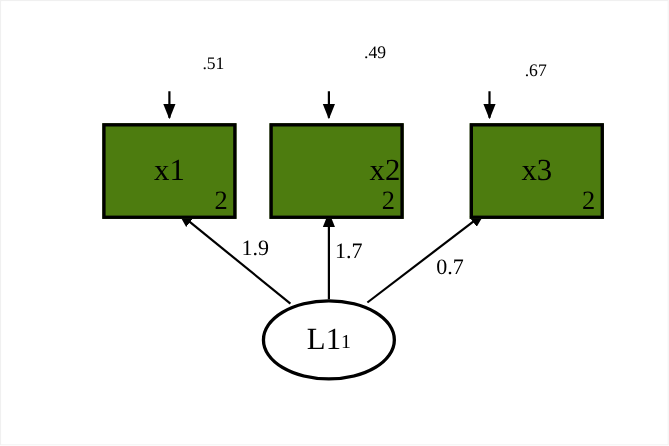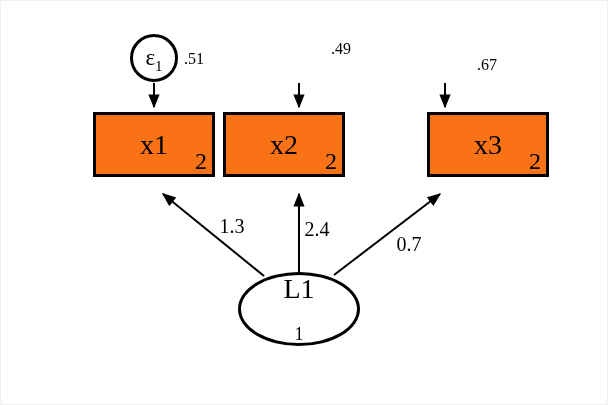--- a/index.html
+++ b/index.html
@@ -29,38 +29,38 @@
     background: #fff;
   }
   .error-circle sub { font-size: 15px; line-height: 0; }
   .variance-label {
     position: absolute;
     font-size: 16px;
     transform: translate(-50%, -50%);
     white-space: nowrap;
   }
   .observed-rect {
-    width: 122px; height: 65px;
+    width: 122px; height: 87px;
     border: 3px solid #000;
-    background: #f97316;
+    background: #4d7c0f;
     display: flex; align-items: center; justify-content: center;
     font-size: 28px;
   }
   .rect-corner {
     position: absolute;
     right: 5px; bottom: 1px;
     font-size: 24px;
     line-height: 1;
   }
   .latent-ellipse {
     width: 122px; height: 74px;
     border: 3px solid #000;
     border-radius: 50%;
     background: #fff;
-    display: flex; flex-direction: column; align-items: center; justify-content: space-between;
+    display: flex; flex-direction: row; align-items: center; justify-content: center;
   }
   .latent-label { font-size: 28px; line-height: 1; }
   .latent-sub { font-size: 18px; line-height: 1; margin-top: 2px; }
   .loading-label {
     position: absolute;
     font-size: 20px;
     transform: translate(-50%, -50%);
     white-space: nowrap;
   }
 </style>
@@ -78,43 +78,40 @@
 
     <line x1="153" y1="82" x2="153" y2="106" stroke="#000" stroke-width="2" marker-end="url(#ah)"></line>
     <line x1="298" y1="82" x2="298" y2="106" stroke="#000" stroke-width="2" marker-end="url(#ah)"></line>
     <line x1="444" y1="82" x2="444" y2="106" stroke="#000" stroke-width="2" marker-end="url(#ah)"></line>
 
     <line x1="263" y1="275" x2="162" y2="193" stroke="#000" stroke-width="2" marker-end="url(#ah)"></line>
     <line x1="298" y1="271" x2="298" y2="193" stroke="#000" stroke-width="2" marker-end="url(#ah)"></line>
     <line x1="333" y1="274" x2="439" y2="193" stroke="#000" stroke-width="2" marker-end="url(#ah)"></line>
   </svg>
 
-  <div class="node error-circle" style="left:129px; top:33px;">
-    <span><span>ε</span><sub>1</sub></span>
-  </div>
 
   <div class="variance-label" style="left:193px; top:58px;">.51</div>
   <div class="variance-label" style="left:340px; top:48px;">.49</div>
   <div class="variance-label" style="left:486px; top:64px;">.67</div>
 
   <div class="node observed-rect" style="left:92px; top:111px;">
     <span>x1</span>
     <span class="rect-corner">2</span>
   </div>
-  <div class="node observed-rect" style="left:222px; top:111px;">
+  <div class="node observed-rect" style="left:244px; top:111px;justify-content:flex-end;">
     <span>x2</span>
     <span class="rect-corner">2</span>
   </div>
   <div class="node observed-rect" style="left:383px; top:111px;margin-left:43px;">
     <span>x3</span>
     <span class="rect-corner">2</span>
   </div>
 
-  <div class="loading-label" style="left:231px; top:225px;">1.3</div>
-  <div class="loading-label" style="left:316px; top:228px;">2.4</div>
+  <div class="loading-label" style="left:231px; top:225px;">1.9</div>
+  <div class="loading-label" style="left:316px; top:228px;">1.7</div>
   <div class="loading-label" style="left:408px; top:243px;">0.7</div>
 
   <div class="node latent-ellipse" style="left:237px; top:271px;">
     <span class="latent-label">L1</span>
     <span class="latent-sub">1</span>
   </div>
 
 </div>
 
 </body></html>

